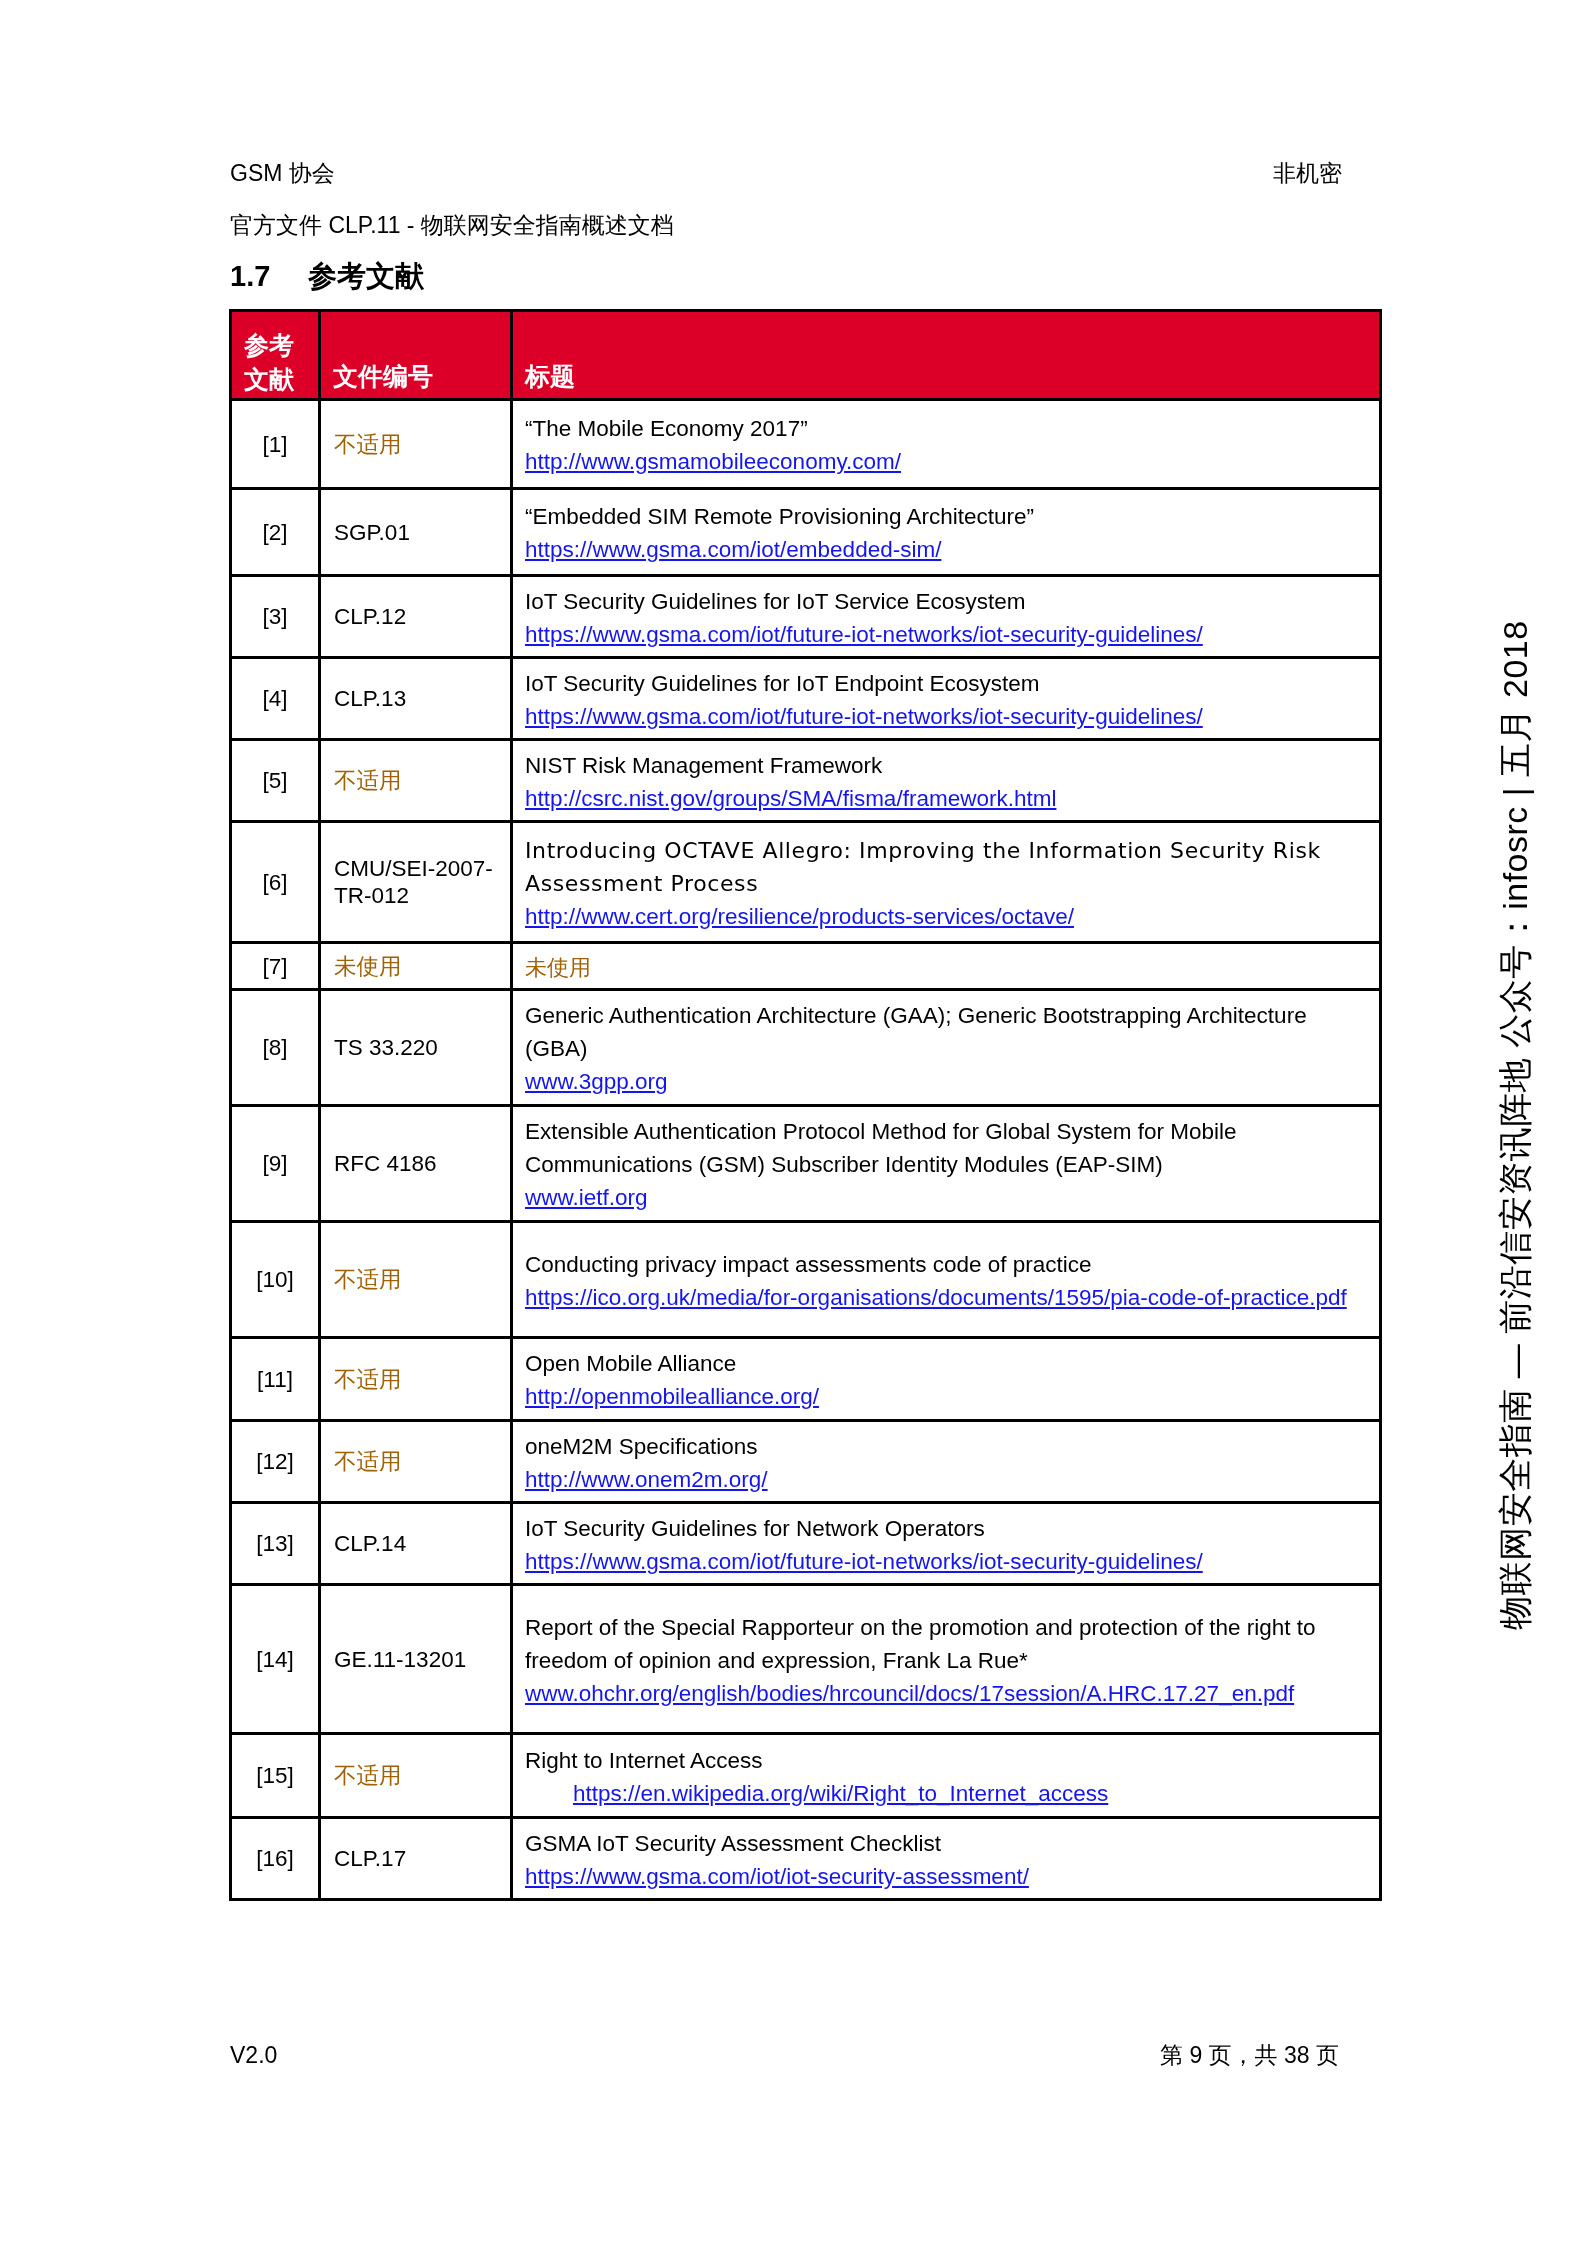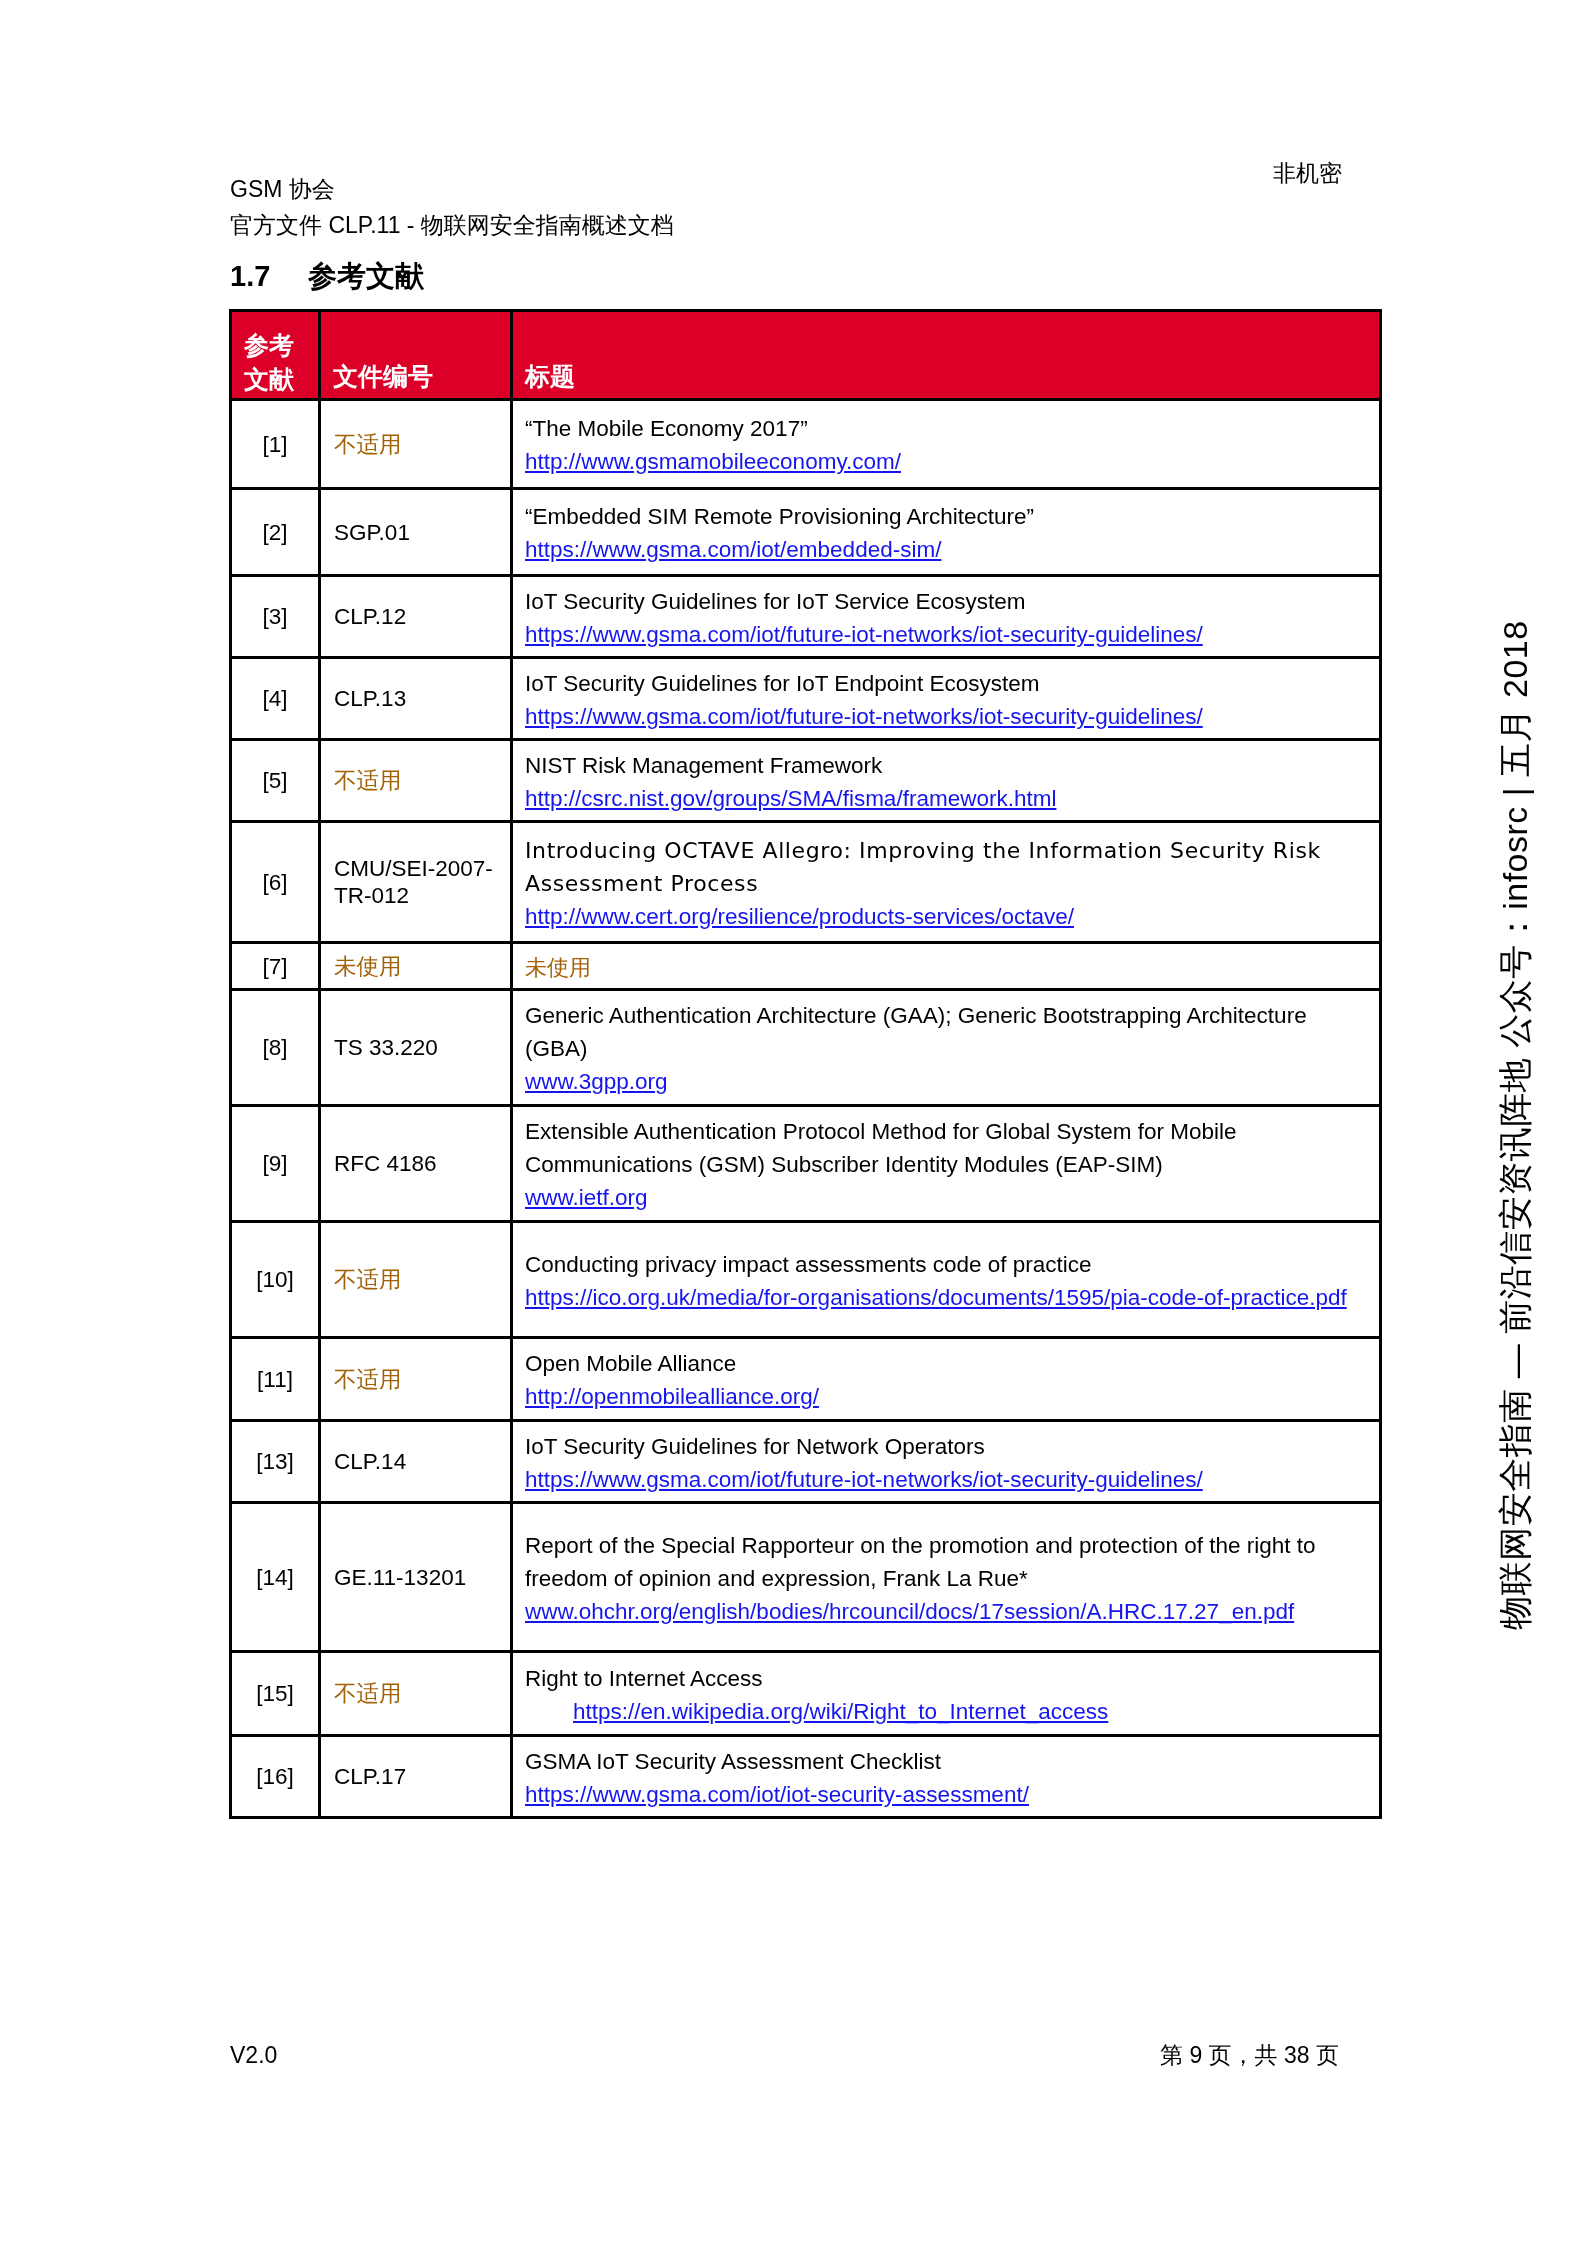--- a/index.html
+++ b/index.html
@@ -1,19 +1,19 @@
 <!DOCTYPE html>
 <html><head>
 <meta charset="utf-8">
 <style>
   html, body { margin: 0; padding: 0; background: #ffffff; }
   body { width: 1585px; height: 2244px; position: relative; overflow: hidden;
          font-family: "Liberation Sans", "DejaVu Sans", sans-serif; color: #000; }
   .abs { position: absolute; }
-  .hdr-left1 { left: 230px; top: 174px; font-size: 23px; line-height: 30px; }
+  .hdr-left1 { left: 230px; top: 158px; font-size: 23px; line-height: 30px; }
   .hdr-left2 { left: 230px; top: 210px; font-size: 23px; line-height: 30px; }
   .hdr-right { left: 1273px; top: 158px; font-size: 23px; line-height: 30px; }
   .section-heading { left: 230px; top: 258px; font-size: 29px; line-height: 36px; font-weight: bold; }
   .section-heading .num { display: inline-block; width: 78px; }
   table.refs { position: absolute; left: 229px; top: 309px; width: 1150px;
                border-collapse: collapse; table-layout: fixed; }
   table.refs td, table.refs th { border: 3px solid #000; padding: 0; }
   table.refs th { background: #DC0029; color: #fff; font-weight: bold; font-size: 25px;
                   line-height: 40px; text-align: left; vertical-align: bottom; padding: 4px 10px 2px 12px; }
   table.refs th.c1 { padding-left: 12px; padding-right: 4px; }
@@ -138,20 +138,28 @@
       </tr>
       <tr style="height: 83px;">
         <td class="num">[11]</td>
         <td class="code cjk">不适用</td>
         <td class="title">
           <span class="t">Open Mobile Alliance</span>
           <a href="#" style="word-break: break-all;">http://openmobilealliance.org/</a>
         </td>
       </tr>
       <tr style="height: 82px;">
+        <td class="num">[12]</td>
+        <td class="code cjk">不适用</td>
+        <td class="title">
+          <span class="t">oneM2M Specifications</span>
+          <a href="#" style="word-break: break-all;">http://www.onem2m.org/</a>
+        </td>
+      </tr>
+      <tr style="height: 82px;">
         <td class="num">[13]</td>
         <td class="code">CLP.14</td>
         <td class="title">
           <span class="t">IoT Security Guidelines for Network Operators</span>
           <a href="#" style="word-break: break-all;">https://www.gsma.com/iot/future-iot-networks/iot-security-guidelines/</a>
         </td>
       </tr>
       <tr style="height: 149px;">
         <td class="num">[14]</td>
         <td class="code">GE.11-13201</td>

